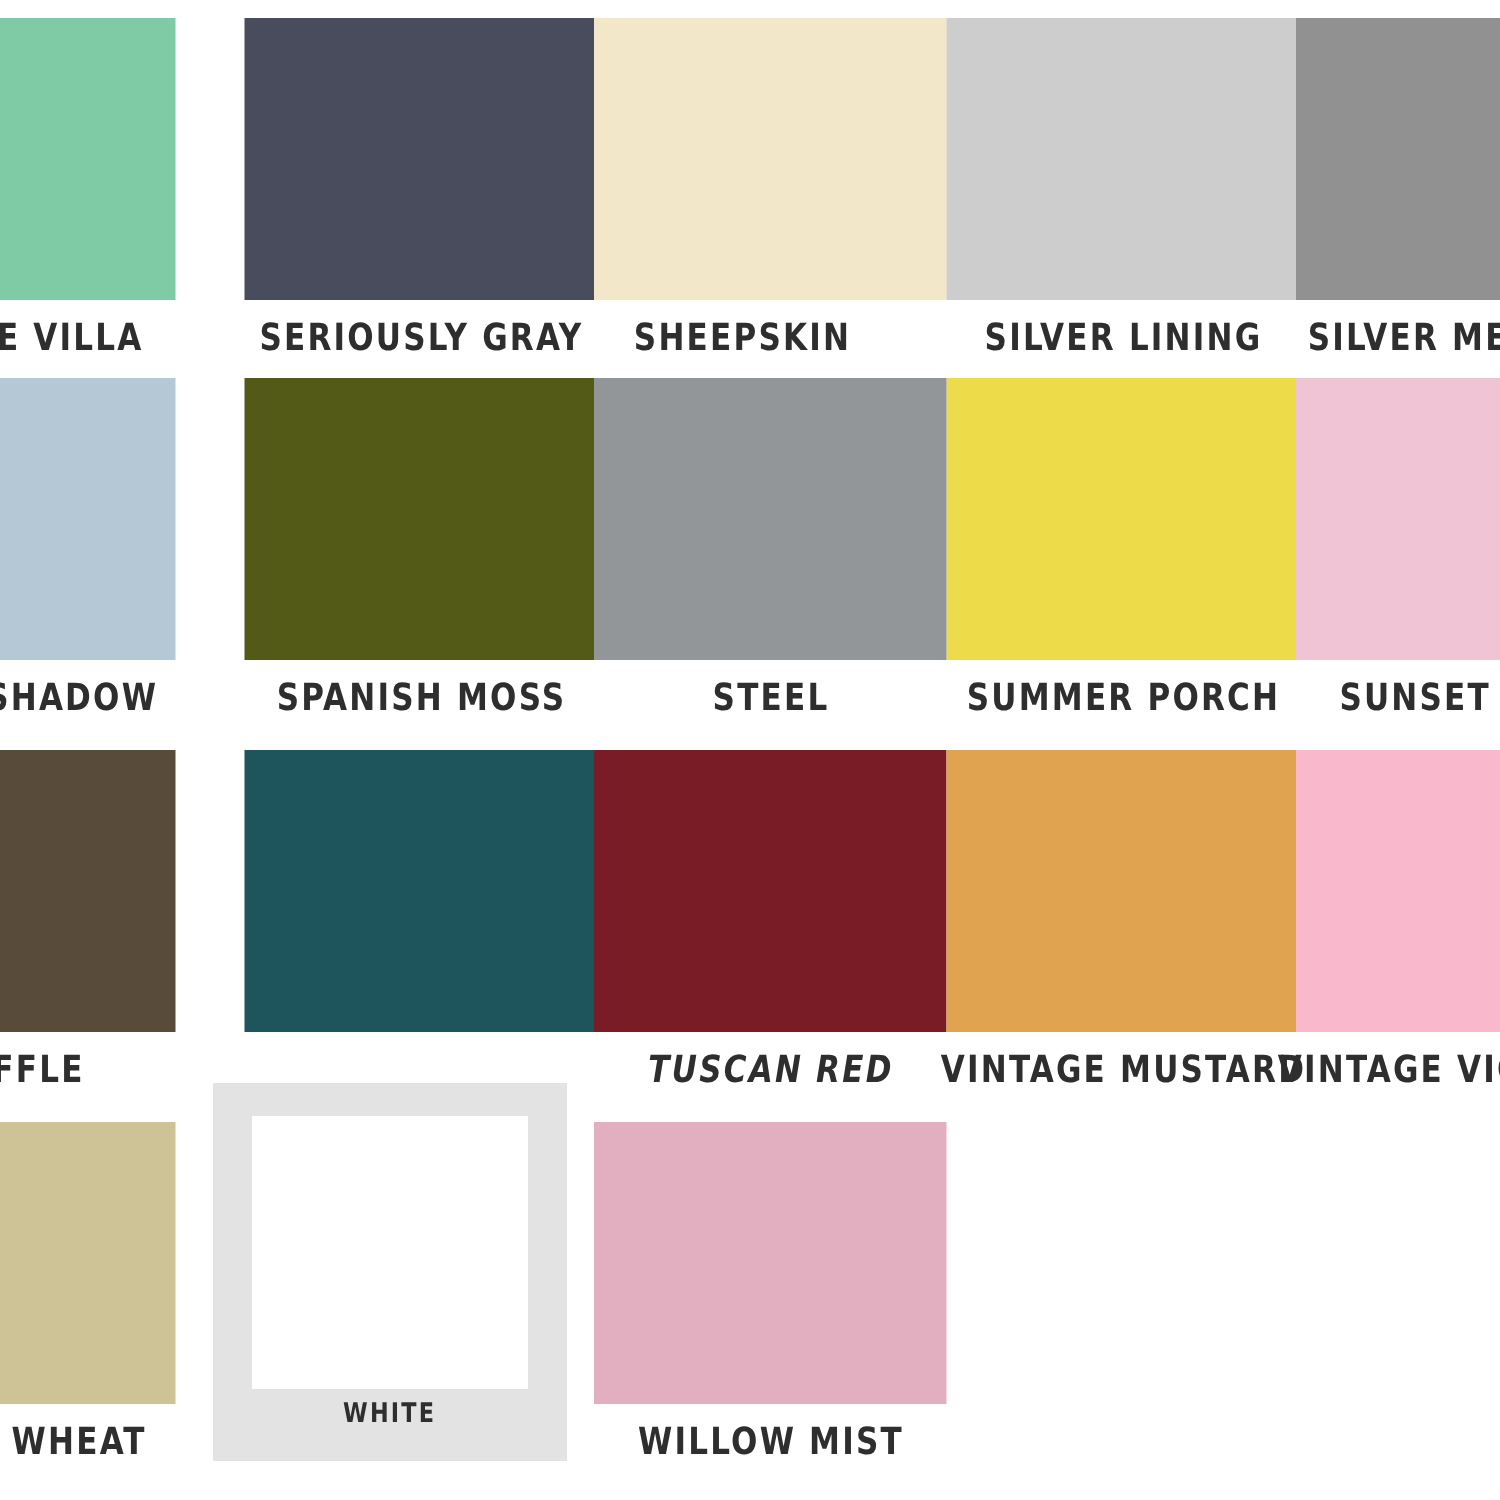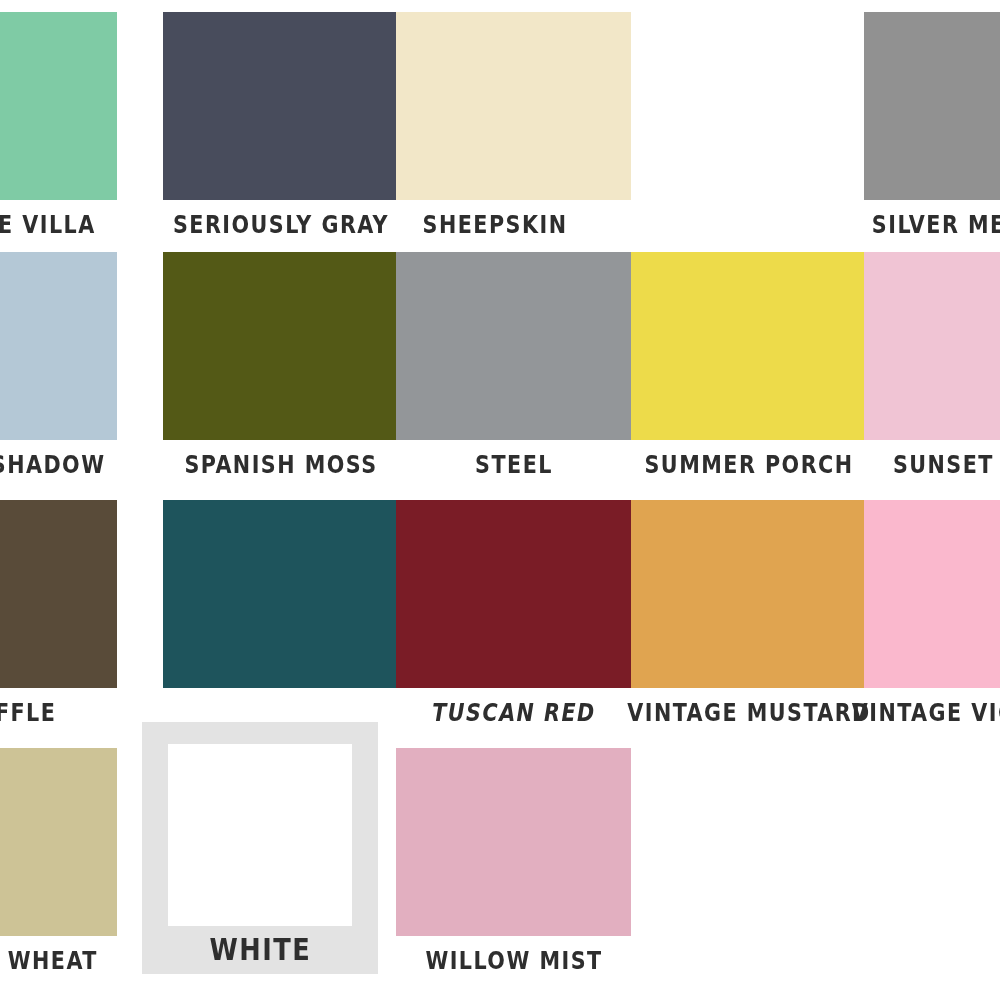--- a/index.html
+++ b/index.html
@@ -63,21 +63,21 @@
     background: #ffffff;
   }
   .white-card .card-label {
     position: absolute;
     left: 0;
     width: 100%;
     text-align: center;
     color: #2e2e2e;
     font-family: "DejaVu Sans Condensed", "Liberation Sans Narrow", "Liberation Sans", sans-serif;
     font-weight: 700;
-    font-size: 31px;
+    font-size: 18px;
     letter-spacing: 1.6px;
     text-transform: uppercase;
     line-height: 1;
   }
   .white-card .card-label > span {
     display: inline-block;
     transform: scaleX(0.92);
   }
 </style>
 </head>
@@ -89,20 +89,24 @@
         <div class="swatch" style="width: 235px; height: 188px; background: rgb(127, 203, 165);"></div>
         <div class="swatch-label" style="top: 200px;"><span>SEASIDE VILLA</span></div>
       </div>
       <div class="cell" style="left: 163px; top: 12px; width: 235px; height: 233px;">
         <div class="swatch" style="width: 235px; height: 188px; background: rgb(72, 76, 92);"></div>
         <div class="swatch-label" style="top: 200px;"><span>SERIOUSLY GRAY</span></div>
       </div>
       <div class="cell" style="left: 396px; top: 12px; width: 197px; height: 233px;">
         <div class="swatch" style="width: 235px; height: 188px; background: rgb(242, 231, 200);"></div>
         <div class="swatch-label" style="top: 200px;"><span>SHEEPSKIN</span></div>
+      </div>
+      <div class="cell" style="left: 631px; top: 12px; width: 235px; height: 233px;">
+        <div class="swatch" style="width: 235px; height: 188px; background: rgb(205, 205, 205);"></div>
+        <div class="swatch-label" style="top: 200px;"><span>SILVER LINING</span></div>
       </div>
       <div class="cell" style="left: 864px; top: 12px; width: 235px; height: 233px;">
         <div class="swatch" style="width: 235px; height: 188px; background: rgb(145, 145, 145);"></div>
         <div class="swatch-label" style="top: 200px;"><span>SILVER METALLIC</span></div>
       </div>
       <div class="cell" style="left: -118px; top: 252px; width: 235px; height: 233px;">
         <div class="swatch" style="width: 235px; height: 188px; background: rgb(180, 200, 214);"></div>
         <div class="swatch-label" style="top: 200px;"><span>SILVER SHADOW</span></div>
       </div>
       <div class="cell" style="left: 163px; top: 252px; width: 235px; height: 233px;">

